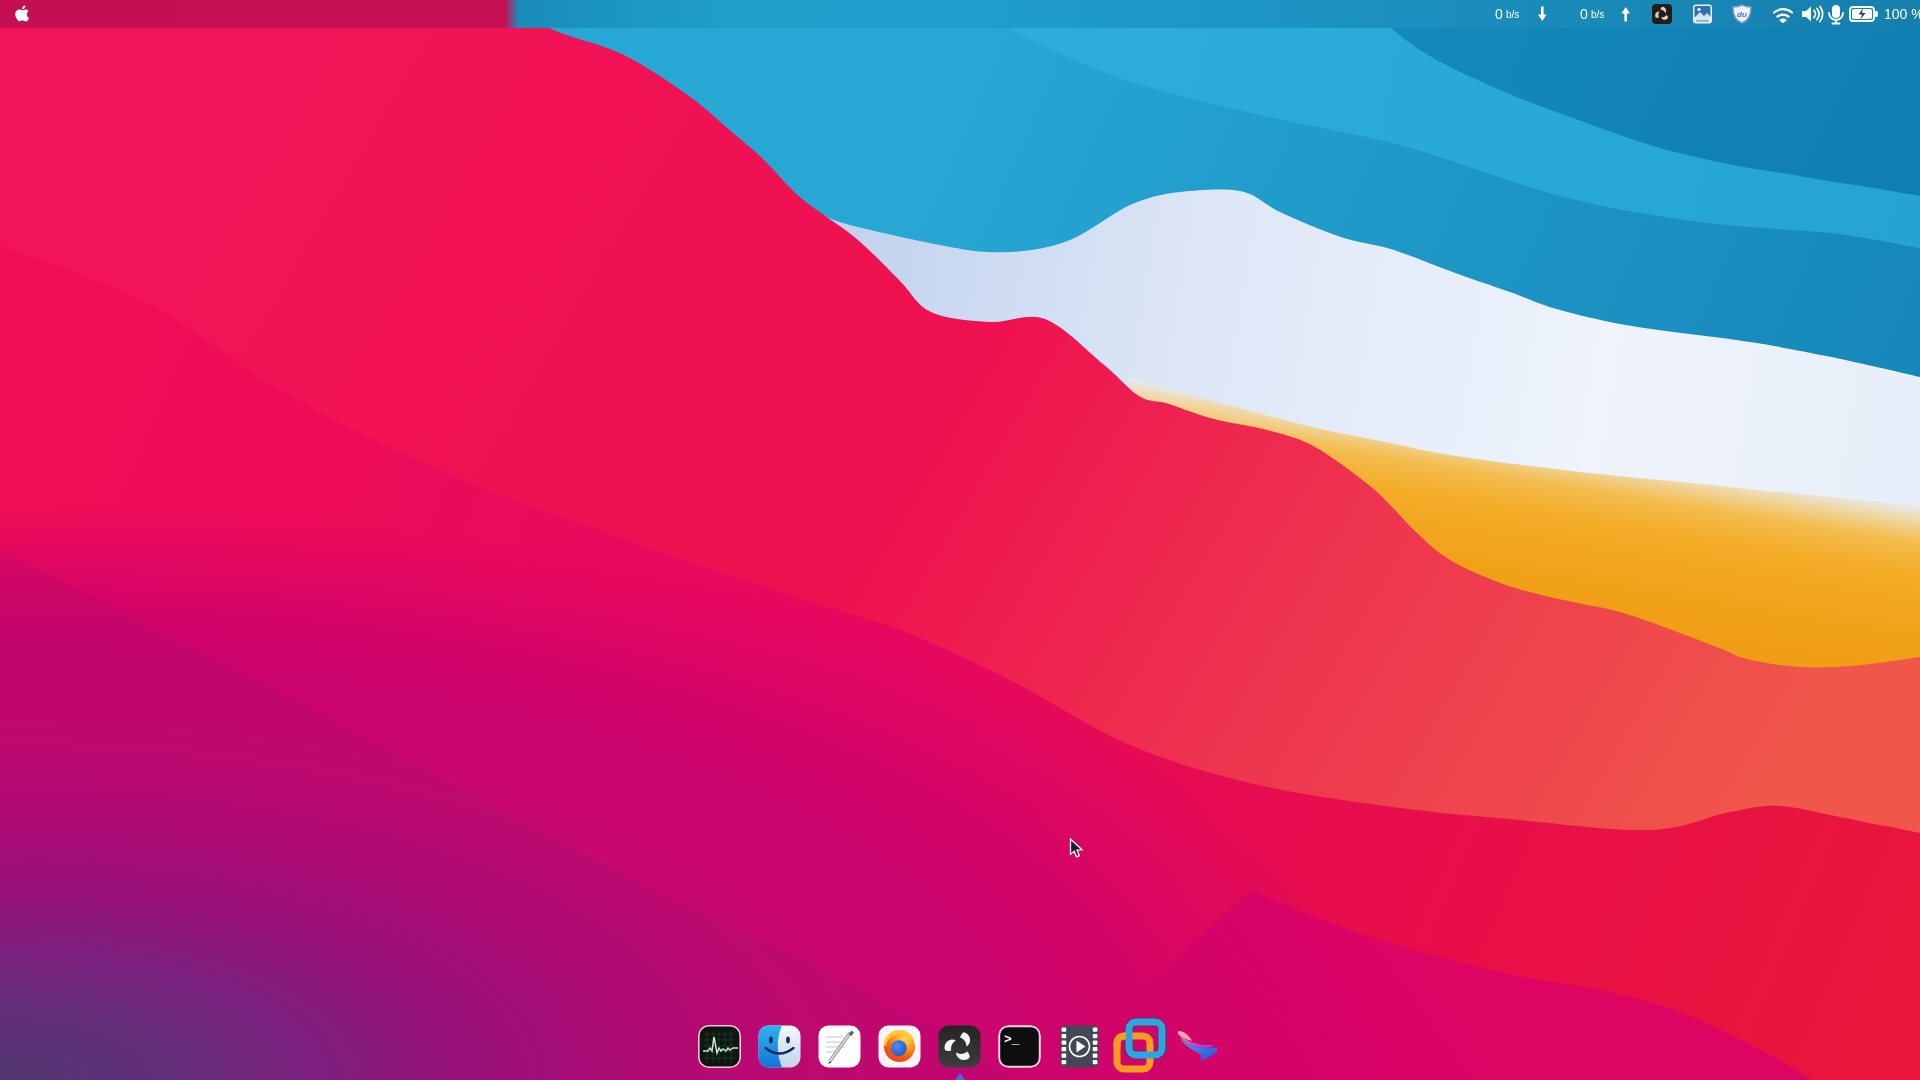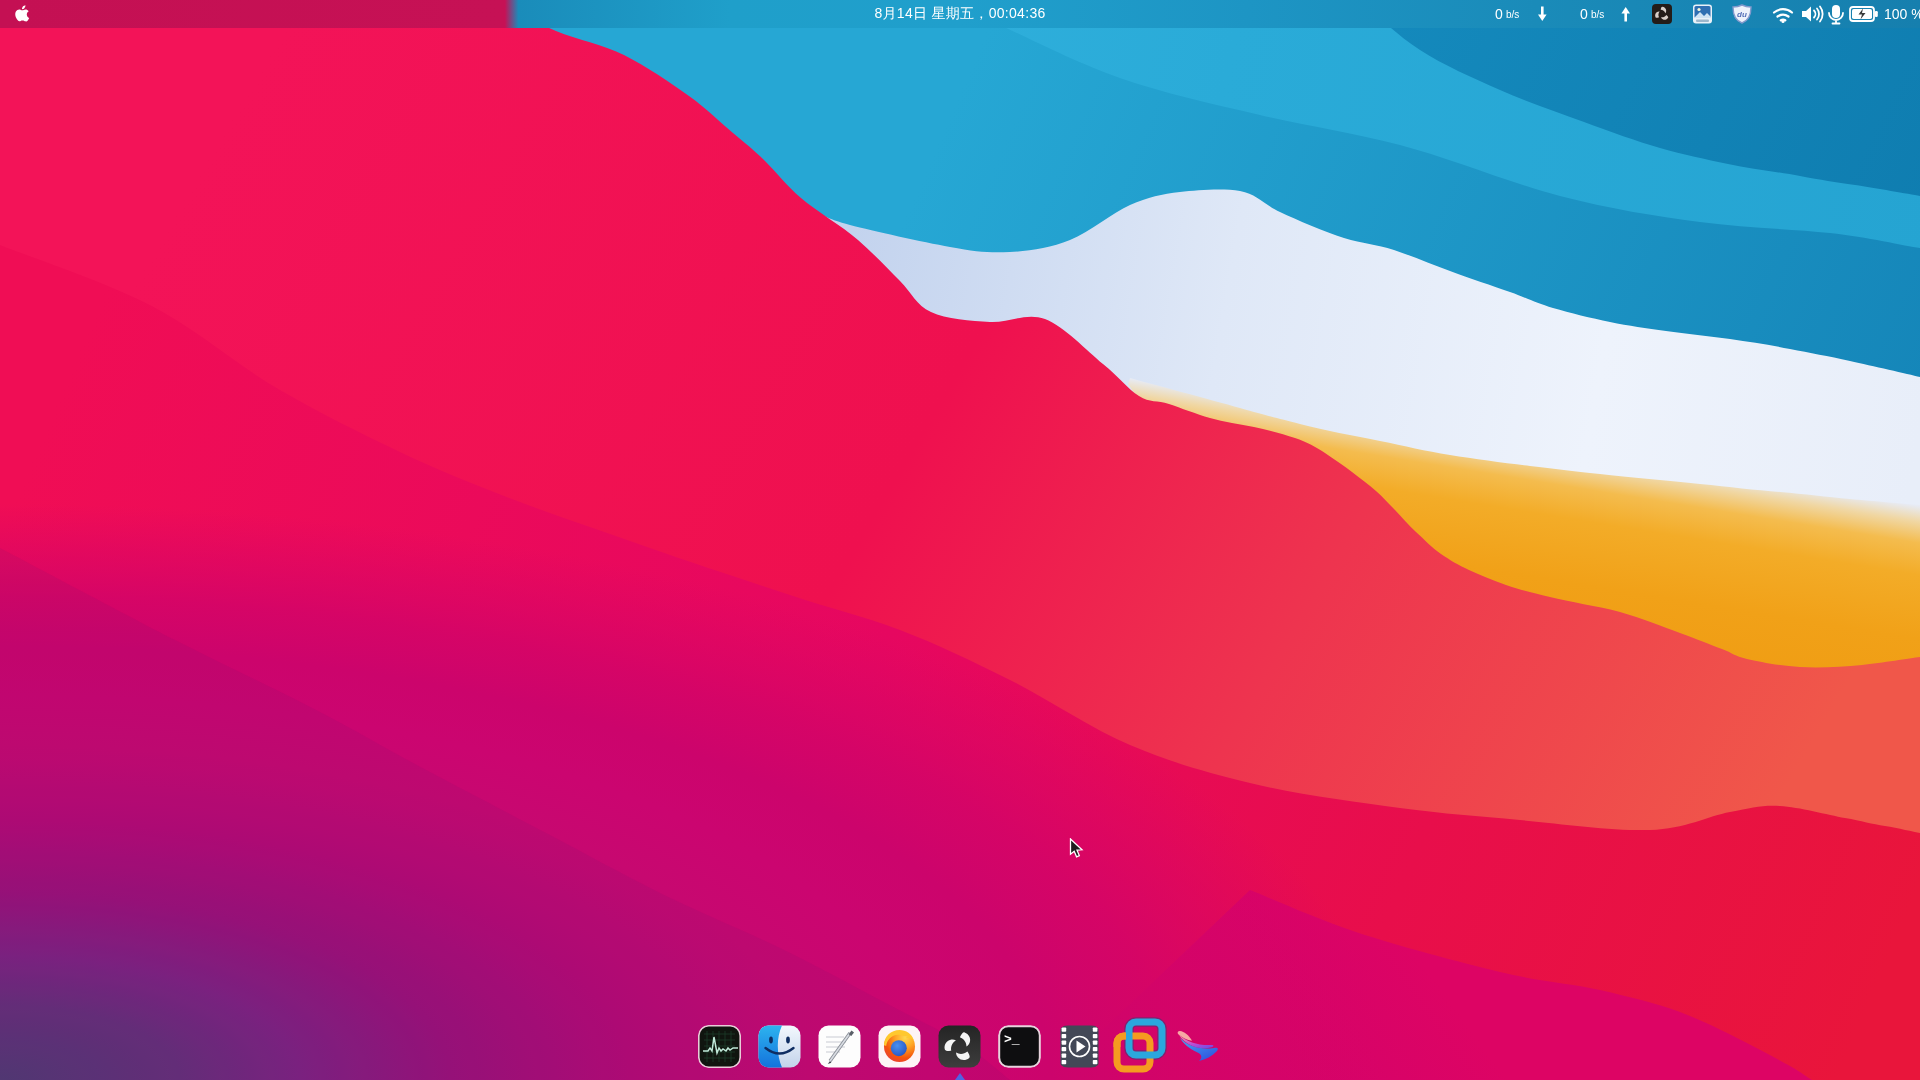--- a/index.html
+++ b/index.html
@@ -89,21 +89,20 @@
 <path d="M1250,890 C1268,897 1314,918 1356,932 C1398,946 1459,962 1500,972 C1541,982 1570,983 1600,990 C1630,997 1656,1003 1680,1012 C1704,1021 1727,1033 1745,1042 C1763,1051 1779,1060 1790,1066 C1801,1072 1808,1078 1812,1080 L1050,1080 Z" fill="url(#gWC)"></path>
 <path d="M0,330 L1920,330 L1920,1080 L0,1080 Z" fill="url(#gWD)"></path>
 <path d="M0,548 C29,563 122,613 175,640 C228,667 278,690 320,712 C362,734 392,752 430,772 C468,792 512,815 550,835 C588,855 622,874 660,893 C698,912 743,930 780,948 C817,966 850,984 880,1000 C910,1016 938,1029 960,1042 C982,1055 1002,1074 1010,1080 L0,1080 Z" fill="#6a1878" opacity="0.10"></path>
 <path d="M491,0 C502,5 534,22 556,31 C578,40 602,44 624,55 C646,66 671,83 689,96 C707,109 720,122 733,133 C746,144 754,150 765,161 C776,172 786,185 801,198 C816,211 842,226 858,240 C874,254 888,269 900,281 C912,293 916,305 931,312 C946,319 971,321 990,322 C1009,323 1026,312 1045,319 C1064,326 1087,351 1103,364 C1119,377 1128,389 1139,396 C1150,403 1157,400 1169,404 C1181,408 1196,414 1210,418 C1224,422 1240,424 1254,427 C1268,430 1283,434 1295,438 C1307,442 1316,447 1325,453 C1334,459 1344,466 1352,472 C1360,478 1369,485 1376,491 C1383,497 1388,503 1395,510 C1402,517 1408,525 1416,532 C1424,539 1432,548 1441,554 C1450,560 1458,565 1469,570 C1480,575 1492,580 1506,585 C1520,590 1531,592 1550,597 C1569,602 1598,606 1620,612 C1642,618 1663,627 1680,633 C1697,639 1711,645 1722,649 C1733,653 1734,656 1747,659 C1760,662 1781,666 1800,667 C1819,668 1842,667 1862,665 C1882,663 1910,658 1920,657 L1920,833 C1914,832 1898,828 1885,826 C1872,824 1862,821 1845,818 C1828,815 1799,807 1780,806 C1761,805 1752,808 1730,812 C1708,816 1685,829 1650,830 C1615,831 1562,824 1520,820 C1478,816 1445,814 1400,808 C1355,802 1295,794 1250,783 C1205,772 1170,762 1130,745 C1090,728 1048,699 1010,680 C972,661 937,644 900,630 C863,616 832,609 790,595 C748,581 695,564 650,548 C605,532 562,518 520,502 C478,486 440,471 400,452 C360,433 322,414 280,390 C238,366 197,329 150,305 C103,281 25,255 0,245 L0,0 Z" fill="url(#gWA)"></path>
 </svg>
 
 <div id="bar"></div>
 <svg style="position:absolute;left:14px;top:5px" width="17" height="19" viewBox="0 0 17 19">
   <path fill="#fff" d="M11.4,0.3c0.1,1-0.3,2-0.9,2.7C9.9,3.8,8.9,4.3,8,4.2C7.9,3.2,8.4,2.2,8.9,1.6C9.5,0.9,10.6,0.4,11.4,0.3z M14.1,15.1c0.5-0.8,0.7-1.2,1.1-2.1c-2.8-1.1-3.3-5.1-0.5-6.7c-0.8-1.1-2-1.7-3.1-1.7c-0.8,0-1.4,0.2-1.9,0.4C9.3,5.2,8.9,5.3,8.4,5.3c-0.5,0-1-0.2-1.5-0.4C6.4,4.7,5.9,4.5,5.2,4.5c-1.2,0-2.5,0.8-3.3,2C0.8,8.3,1,11.4,2.8,14.1c0.7,1,1.6,2.1,2.7,2.1c0.5,0,0.8-0.2,1.2-0.3c0.5-0.2,1-0.4,1.8-0.4c0.8,0,1.3,0.2,1.8,0.4c0.4,0.2,0.7,0.3,1.2,0.3C12.6,17.2,13.4,16.1,14.1,15.1z"></path>
 </svg>
-<div class="bi" id="clock">8月14日 星期五，00:04:36</div>
 <svg style="position:absolute;left:1480px;top:0" width="440" height="28" viewBox="0 0 440 28">
 <text x="15" y="19" font-size="14" fill="#fff">0</text>
 <text x="26" y="18" font-size="10" fill="#fff">b/s</text>
 <path d="M61,6.5 h2.6 v8 h3 l-4.3,6.5 -4.3,-6.5 h3 z" fill="#fff"></path>
 <text x="100" y="19" font-size="14" fill="#fff">0</text>
 <text x="111" y="18" font-size="10" fill="#fff">b/s</text>
 <path d="M147,21.5 h-2.6 v-8 h-3 l4.3,-6.5 4.3,6.5 h-3 z" fill="#fff"></path>
 <rect x="172" y="4" width="20" height="20" rx="4" fill="#241c18"></rect>
 <g fill="#d8cec8">
 <path d="M182.2,6.8 C184.4,6.8 186.2,8.6 186.2,10.7 C186.2,11.7 185.9,12.6 185.3,13.2 C184.7,11.3 182.9,9.9 180.7,9.8 C181,8.1 181.4,6.8 182.2,6.8 Z"></path>

